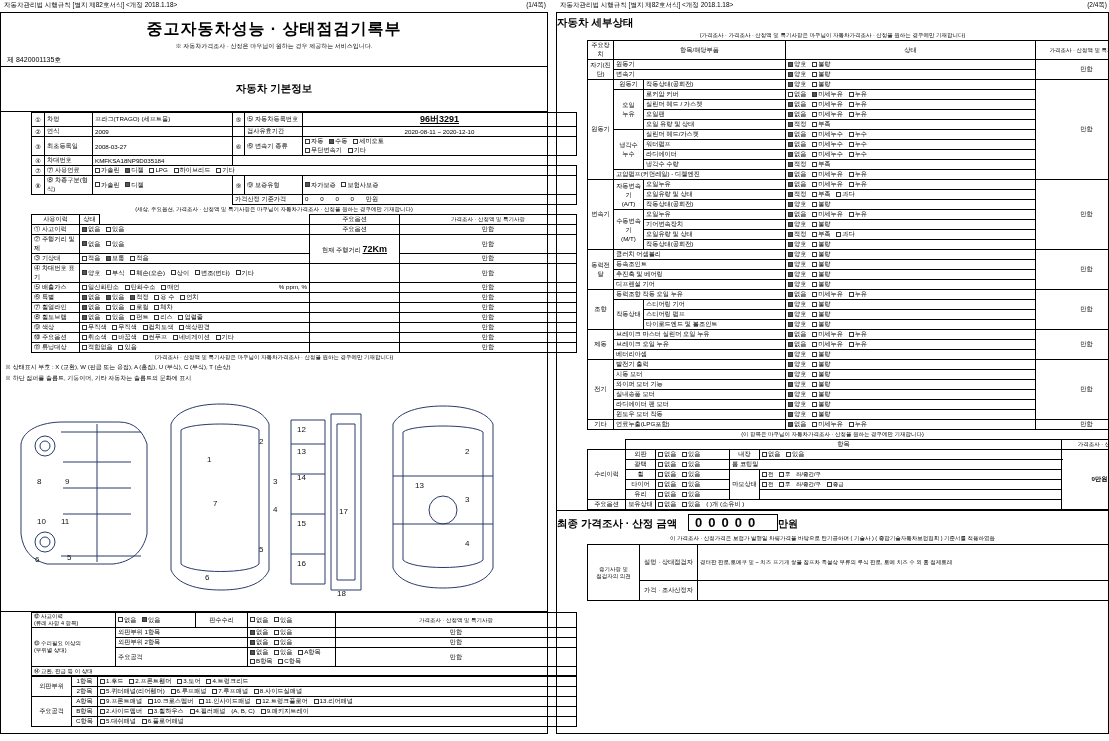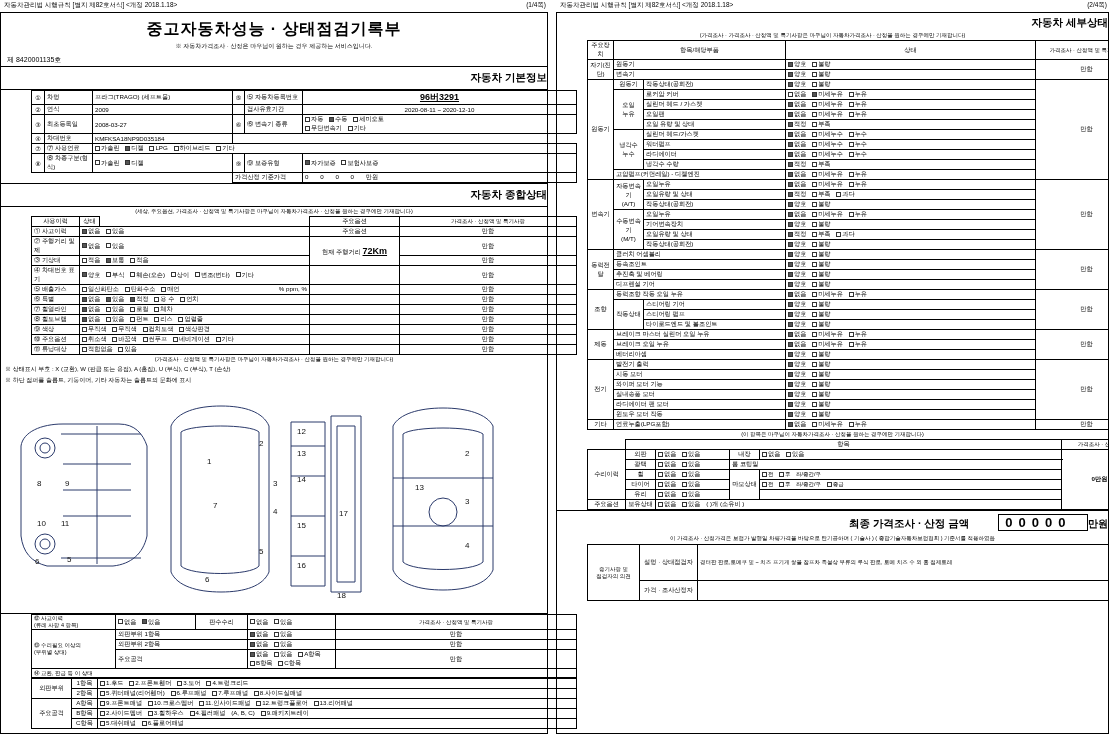--- a/index.html
+++ b/index.html
@@ -21,42 +21,42 @@
   .lframe { height:722px; }
   .rframe { height:722px; }
   .title {
     text-align:center; font-weight:bold; font-size:16px; padding:6px 0 2px;
     letter-spacing:1px;
   }
   .subtitle { text-align:center; font-size:7.5px; padding-bottom:1px; }
   .subtitle2 { text-align:center; font-size:6px; padding-bottom:3px; }
   .regno { font-size:7px; padding:1px 6px; }
   .bandtitle {
-    text-align:right; font-weight:bold; font-size:10.5px;
+    text-align:center; font-weight:bold; font-size:10.5px;
     border-top:1px solid #000; border-bottom:1px solid #000;
-    background:#fff; padding:4px 0;
+    background:#fff; padding:15px 0;
   }
   .band-note { text-align:center; font-size:5.5px; padding:1px 0; }
   table { border-collapse:collapse; width:100%; font-size:6.2px;margin-left:30px; }
   td, th { border:1px solid #000; padding:0 2px; height:10px; vertical-align:middle; }
   .nb { border:none; }
   .ctr { text-align:center; }
   .bold { font-weight:bold; }
   .big { font-size:9px; font-weight:bold; text-align:center; }
   .cb { display:inline-block; width:5px; height:5px; border:1px solid #333; margin-right:1px; position:relative; top:0.5px; background:#fff; }
   .cb.on { background:#555; }
   .cb.on::after { content:""; }
   .opt { display:inline-block; margin-right:4px; white-space:nowrap; }
   .tightrow td { height:9px; }
   .diagram { position:relative; height:228px; border-bottom:1px solid #000; }
   .amount { font-size:13px; font-weight:bold; letter-spacing:6px; }
   .xline { font-size:6px; padding:1px 4px; }
   .mini { font-size:5.5px; }
   svg text { font-family:"Liberation Sans", sans-serif; }
-  .stitle { font-weight:bold; font-size:10.5px; text-align:right; }
+  .stitle { font-weight:bold; font-size:10.5px; text-align:left; }
   .u { text-decoration:underline; }
 </style>
 </head>
 <body>
 
 <div class="page">
 
   <div class="sheet left">
     <div class="tinyhdr">
       <span>자동차관리법 시행규칙 [별지 제82호서식] &lt;개정 2018.1.18&gt;</span>
@@ -144,21 +144,20 @@
             <span style="letter-spacing:10px">0</span>
             <span style="letter-spacing:10px">0</span>
             <span style="letter-spacing:10px">0</span>
             <span style="letter-spacing:10px">0</span>
             <span>만원</span>
           </td>
         </tr>
       </tbody>
         </table>
 
-      <div class="bandtitle">자동차 종합상태</div>
       <div class="band-note">(세상, 주요옵션, 가격조사 · 산정액 및 특기사항은 마우님이 자동차가격조사 · 산정을 원하는 경우에만 기재합니다)</div>
       <table>
         <tbody>
             <tr class="tightrow">
           <td style="width:48px" class="ctr">사용이력</td>
           <td style="width:20px" class="ctr">상태</td>
           <td style="width:210px" class="nb"></td>
           <td style="width:90px" class="ctr">주요옵션</td>
           <td class="ctr mini">가격조사 · 산정액 및 특기사항</td>
         </tr>
@@ -848,21 +847,21 @@
             <span class="opt"><span class="cb"></span><span>없음</span></span>
             <span class="opt"><span class="cb"></span><span>있음</span></span>
             <span class="opt"><span>(  )개  (소유비 )</span></span>
           </td>
         </tr>
       </tbody>
         </table>
 
       <div class="stitle" style="padding:4px 0 2px;border-top:1px solid #000">
         <span>최종 가격조사 · 산정 금액</span>
-        <span class="amount" style="margin-left:26px;border:1px solid #000;padding:0 6px">
+        <span class="amount" style="margin-left:8px;border:1px solid #000;padding:0 6px">
           <span>0</span><span>0</span><span>0</span><span>0</span><span>0</span>
         </span>
         <span style="font-size:10px">만원</span>
       </div>
       <div class="band-note" style="padding:2px 4px">이 가격조사 · 산정가격은 보험가 발행일 차량가격을 바탕으로 탄기공하며 (   기술사  )  (   중합기술자동차보험협회  ) 기준서를 적용하였음</div>
       <table>
         <tbody>
             <tr>
           <td rowspan="2" style="width:52px;height:36px" class="ctr mini">증기사항 및<br>점검자의 의견</td>
           <td style="width:58px;height:36px" class="ctr">설명 · 상태점검자</td>

